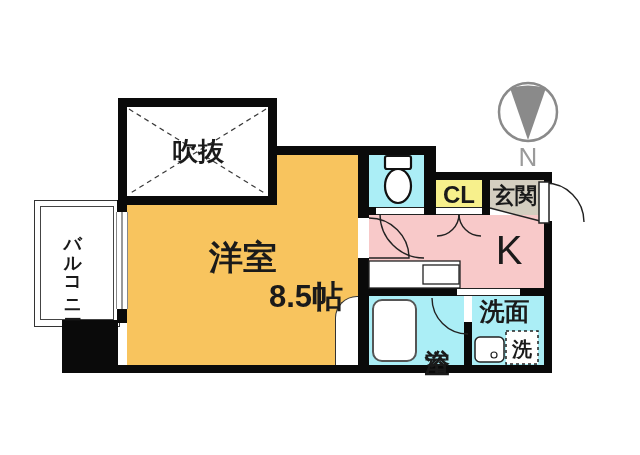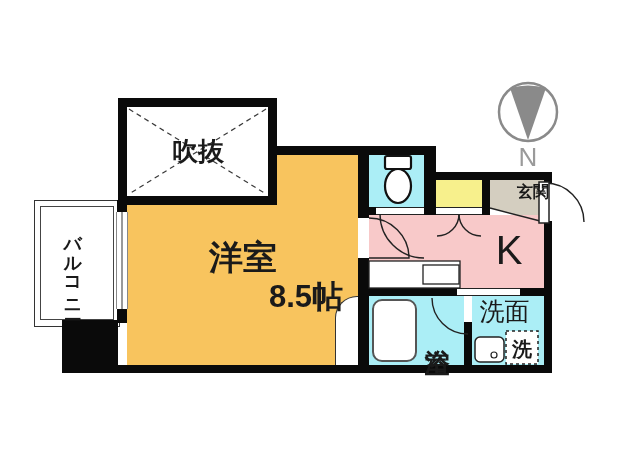--- a/index.html
+++ b/index.html
@@ -104,26 +104,27 @@
     </g>
   </svg>
 
   <div class="room-label" style="left:138px;top:137px;width:120px;font-size:26px;font-weight:600;background:transparent;">吹抜</div>
 
   <div class="room-label" style="left:143px;top:238px;width:200px;font-size:34px;font-weight:700;">洋室</div>
   <div class="room-label" style="left:143px;top:279px;width:200px;font-size:31px;font-weight:700;text-align:right;">8.5帖</div>
 
   <div class="room-label vtext" style="left:62px;top:212px;height:108px;font-size:18px;font-weight:600;letter-spacing:1px;">バルコニー</div>
 
+  <div class="room-label" style="left:436px;top:181px;width:46px;font-size:24px;font-weight:600;">CL</div>
 
-  <div class="room-label" style="left:490px;top:183px;width:50px;font-size:16px;font-weight:700;margin-left:18px;">玄関</div>
+  <div class="room-label" style="left:490px;top:183px;width:50px;font-size:22px;font-weight:700;">玄関</div>
 
   <div class="room-label" style="left:484px;top:227px;width:50px;font-size:40px;font-weight:500;">K</div>
 
   <div class="room-label vtext" style="left:423px;top:301px;height:58px;font-size:25px;font-weight:700;">浴室</div>
 
-  <div class="room-label" style="left:472px;top:297px;width:65px;font-size:25px;font-weight:400;">洗面</div>
+  <div class="room-label" style="left:472px;top:297px;width:65px;font-size:25px;font-weight:700;">洗面</div>
 
   <div class="room-label" style="left:506px;top:338px;width:32px;font-size:20px;font-weight:600;">洗</div>
 
   <div class="room-label" style="left:508px;top:143px;width:40px;font-size:26px;font-weight:400;color:#9a9a9a;">N</div>
 
 </div>
 
 </body></html>

